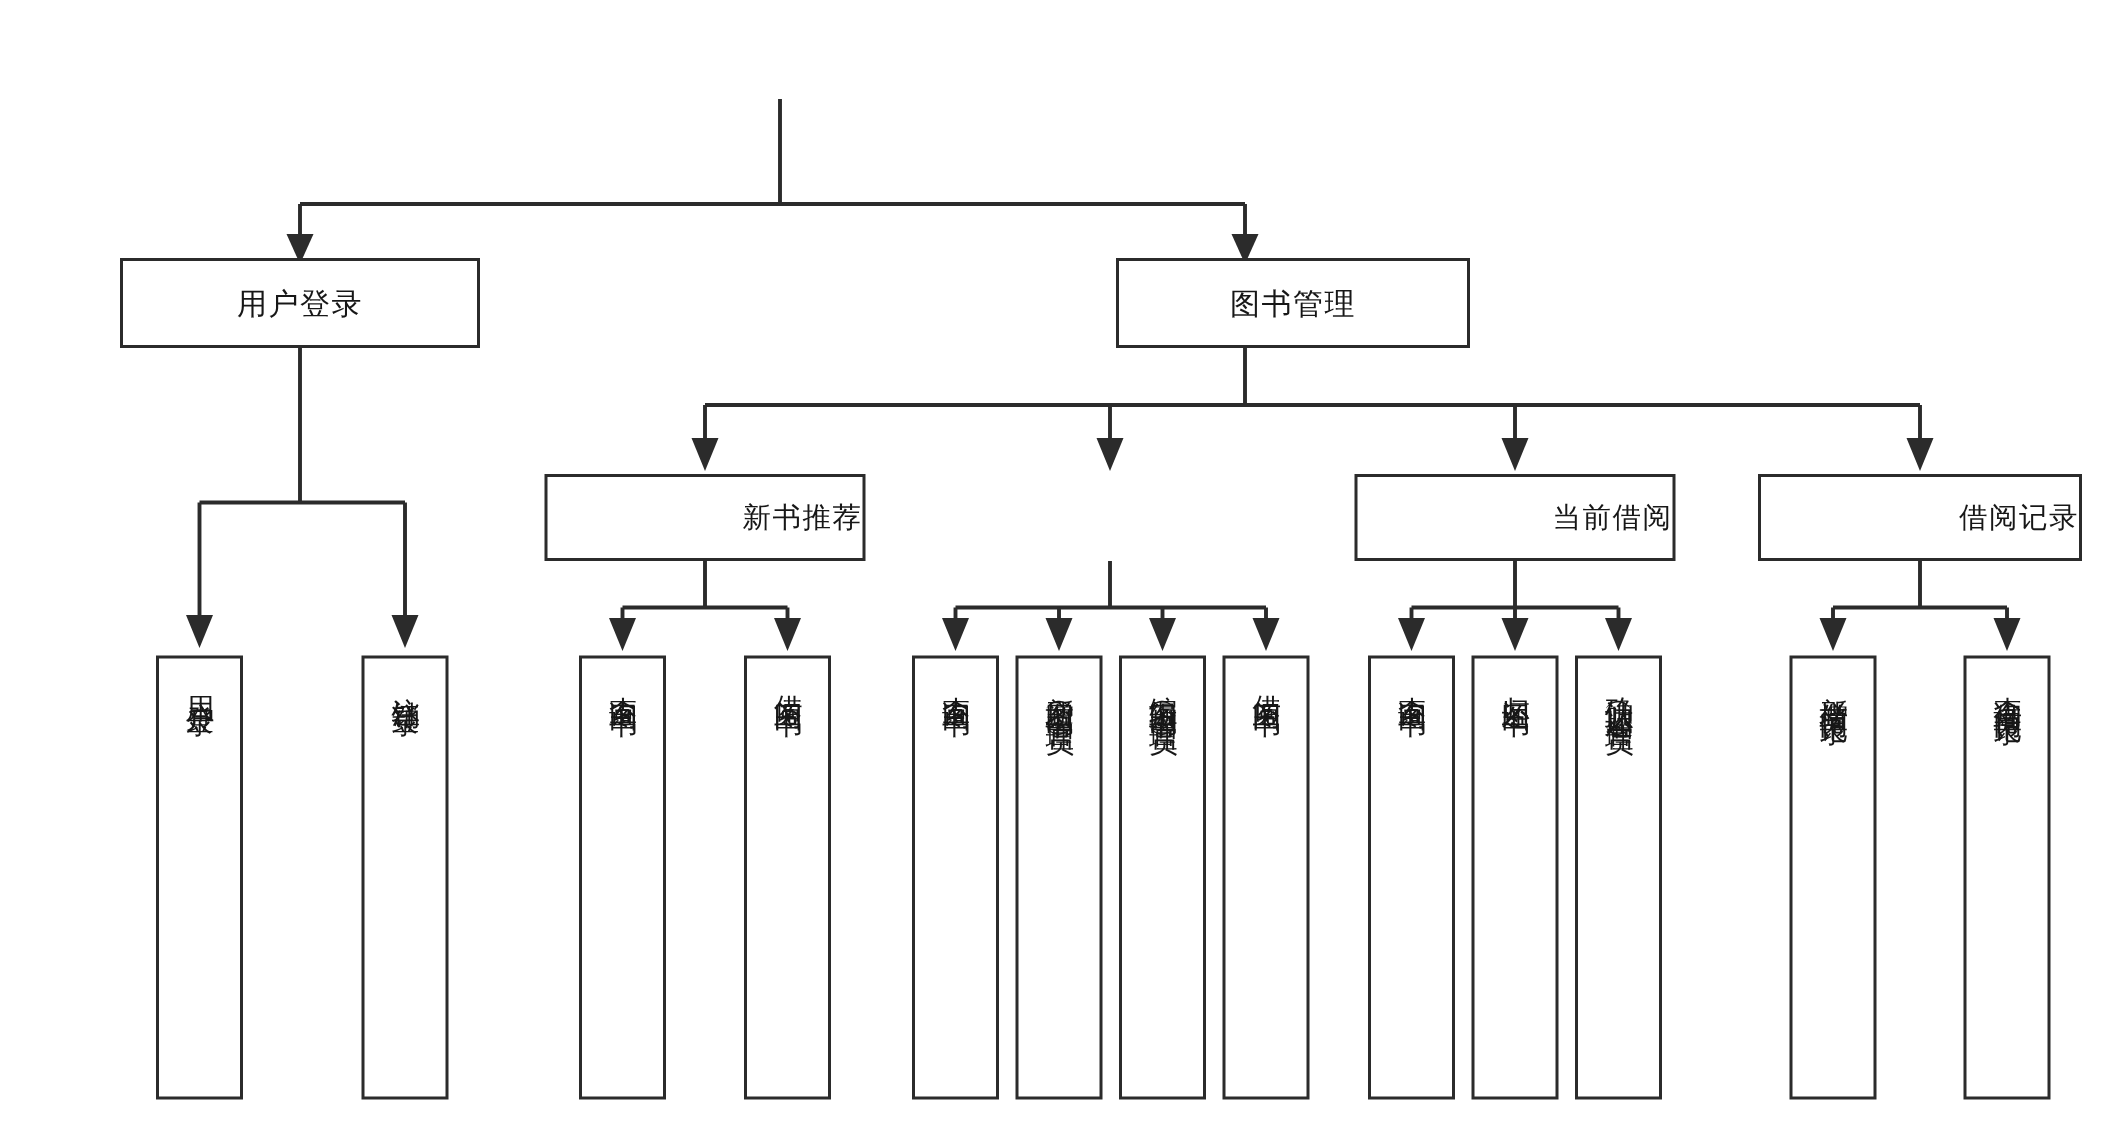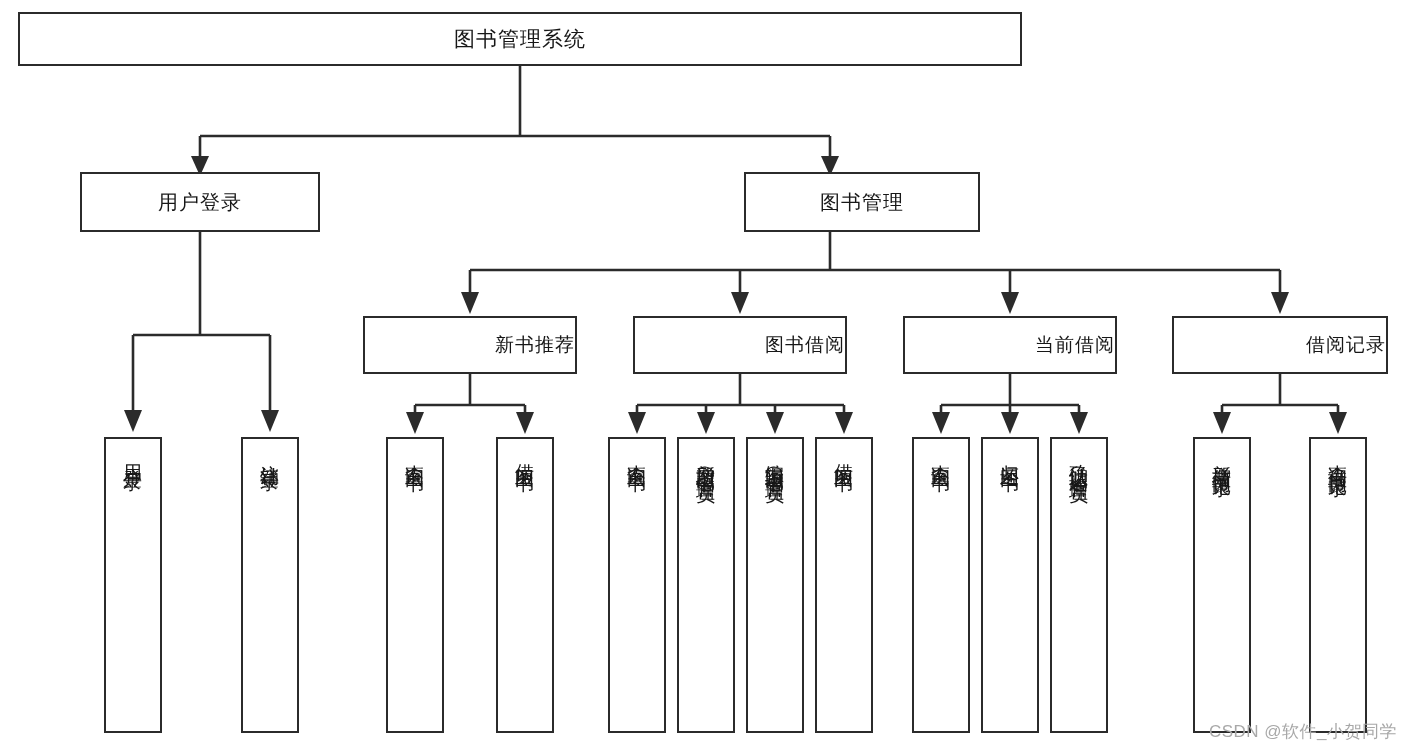--- a/index.html
+++ b/index.html
@@ -158,39 +158,33 @@
     <g>
       <path d="M1280,374 L1280,405"></path>
       <path d="M1222,405 L1338,405"></path>
       <path d="M1222,405 L1222,414"></path>
       <polygon points="1213,412 1231,412 1222,434"></polygon>
       <path d="M1338,405 L1338,414"></path>
       <polygon points="1329,412 1347,412 1338,434"></polygon>
     </g>
   </svg>
 
-  <div class="node root" style="left:18px; top:12px; width:1004px; height:54px;">
-    <span>图书管理系统</span>
-  </div>
 
   <div class="node lvl1" style="left:80px; top:172px; width:240px; height:60px;">
     <span>用户登录</span>
   </div>
 
   <div class="node lvl1" style="left:712px; top:172px; width:236px; height:60px;margin-left:32px;">
     <span>图书管理</span>
   </div>
 
   <div class="node lvl2" style="left:363px; top:316px; width:214px; height:58px;">
     <span>新书推荐</span>
   </div>
 
-  <div class="node lvl2" style="left:633px; top:316px; width:214px; height:58px;">
-    <span>图书借阅</span>
-  </div>
 
   <div class="node lvl2" style="left:1172px; top:316px; width:216px; height:58px;">
     <span>借阅记录</span>
   </div>
 
   <div class="node lvl2" style="left:903px; top:316px; width:214px; height:58px;">
     <span>当前借阅</span>
   </div>
 
   <div class="node leaf" style="left:104px; top:437px; width:58px; height:296px;">
@@ -230,15 +224,14 @@
     <span class="vtext">确认归还（管理员）</span>
   </div>
 
   <div class="node leaf" style="left:1193px; top:437px; width:58px; height:296px;">
     <span class="vtext">新增借阅记录</span>
   </div>
   <div class="node leaf" style="left:1309px; top:437px; width:58px; height:296px;">
     <span class="vtext">查询借阅记录</span>
   </div>
 
-  <div id="watermark">CSDN @软件_小贺同学</div>
 
 </div>
 
 </body></html>

